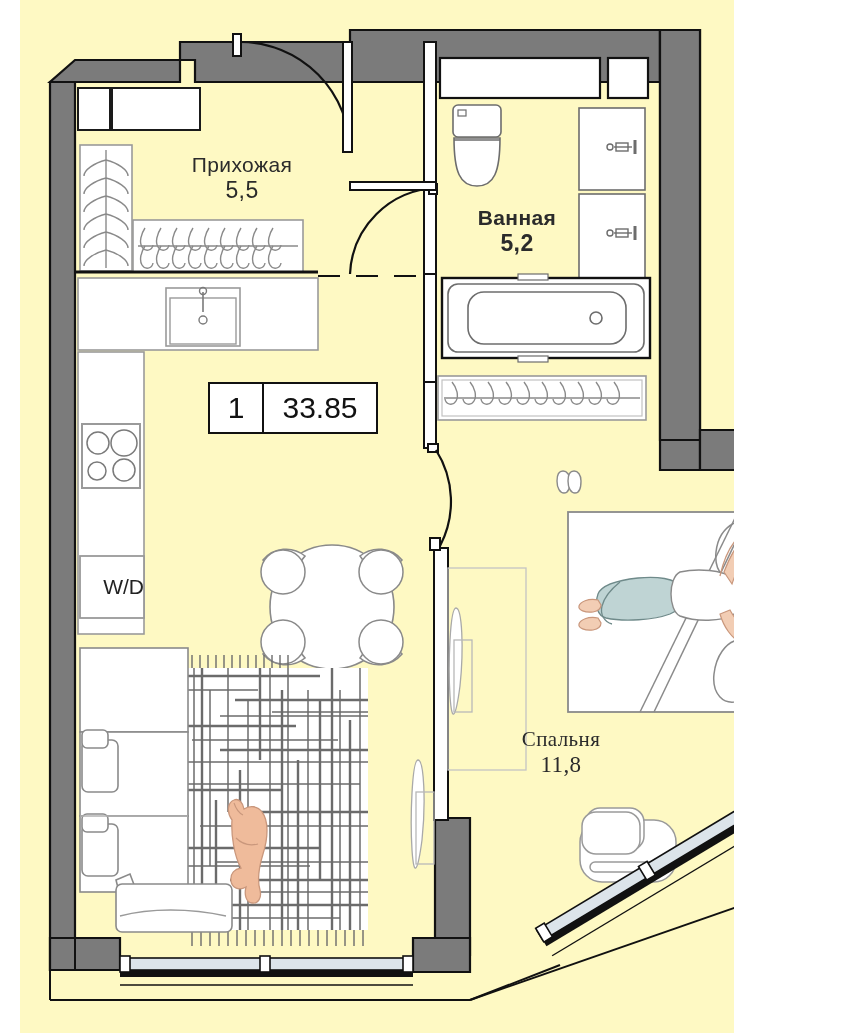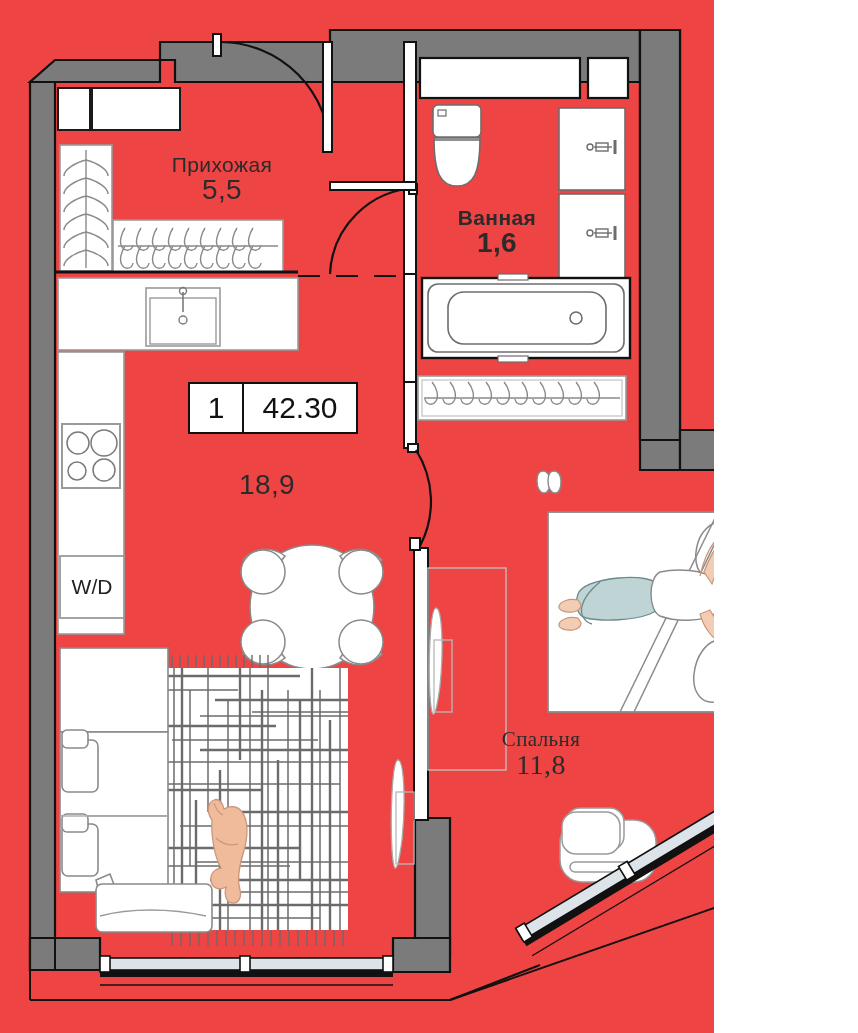--- a/index.html
+++ b/index.html
@@ -1,28 +1,28 @@
 <!DOCTYPE html>
 <html><head>
 <meta charset="utf-8">
 <title>Floor Plan</title>
 <style>
   html,body{margin:0;padding:0;background:#ffffff;}
   body{font-family:"Liberation Sans", sans-serif;}
-  #plan{position:relative;width:714px;height:1033px;background:#ef4444;overflow:hidden;}
+  #plan{position:relative;width:714px;height:1033px;background:#fef9c3;overflow:hidden;margin-left:20px;}
   #plan svg{position:absolute;left:0;top:0;}
   .lbl{position:absolute;text-align:center;color:#2b2b2b;font-family:"Liberation Sans",sans-serif;
        font-weight:400;letter-spacing:.4px;white-space:nowrap;}
   .lbl .nm{display:block;font-size:21px;line-height:25px;}
-  .lbl .ar{display:block;font-size:28px;line-height:26px;}
+  .lbl .ar{display:block;font-size:23px;line-height:26px;}
   .badge{position:absolute;border:2px solid #111;background:#fff;display:flex;align-items:stretch;}
   .badge .cell{display:flex;align-items:center;justify-content:center;font-size:30px;color:#111;}
   .badge .c1{width:52px;border-right:2px solid #111;}
   .badge .c2{width:112px;}
-  .wd{position:absolute;display:flex;align-items:center;justify-content:center;
+  .wd{position:absolute;display:flex;align-items:center;justify-content:flex-end;
       font-size:21px;color:#222;}
 </style>
 </head>
 <body>
 
 <div id="plan">
 
 <svg width="858" height="1033" viewBox="0 0 858 1033">
   <defs>
     <g id="hangerH">
@@ -455,34 +455,33 @@
   </g>
 </svg>
 
 <div class="lbl" style="left:152px;top:152px;width:140px;">
   <span class="nm">Прихожая</span>
   <span class="ar">5,5</span>
 </div>
 
 <div class="lbl" style="left:437px;top:205px;width:120px;font-weight:bold;">
   <span class="nm">Ванная</span>
-  <span class="ar">1,6</span>
+  <span class="ar">5,2</span>
 </div>
 
 <div class="lbl" style="left:167px;top:472px;width:200px;">
-  <span class="ar">18,9</span>
 </div>
 
 <div class="lbl" style="left:481px;top:727px;width:120px;font-family:Liberation Serif, serif;">
   <span class="nm">Спальня</span>
   <span class="ar">11,8</span>
 </div>
 
 <div class="badge" style="left:188px;top:382px;height:48px;">
   <div class="cell c1">1</div>
-  <div class="cell c2">42.30</div>
+  <div class="cell c2">33.85</div>
 </div>
 
 <div class="wd" style="left:60px;top:556px;width:64px;height:62px;">
   <span>W/D</span>
 </div>
 
 </div>
 
 </body></html>

